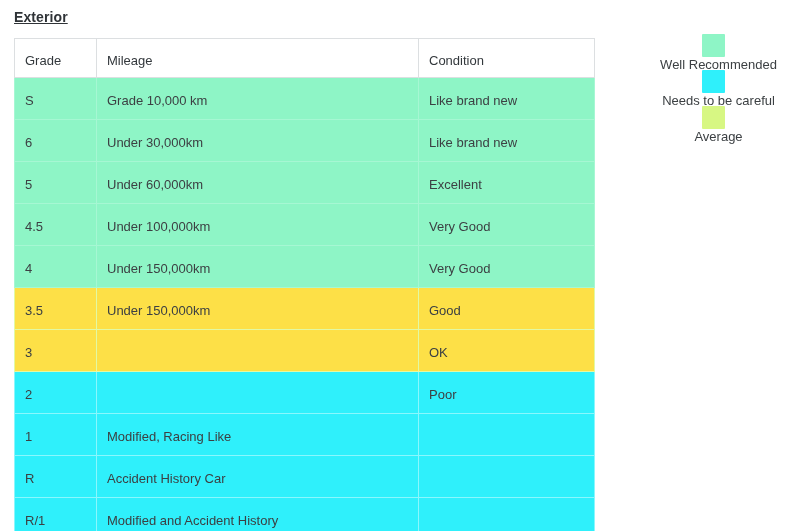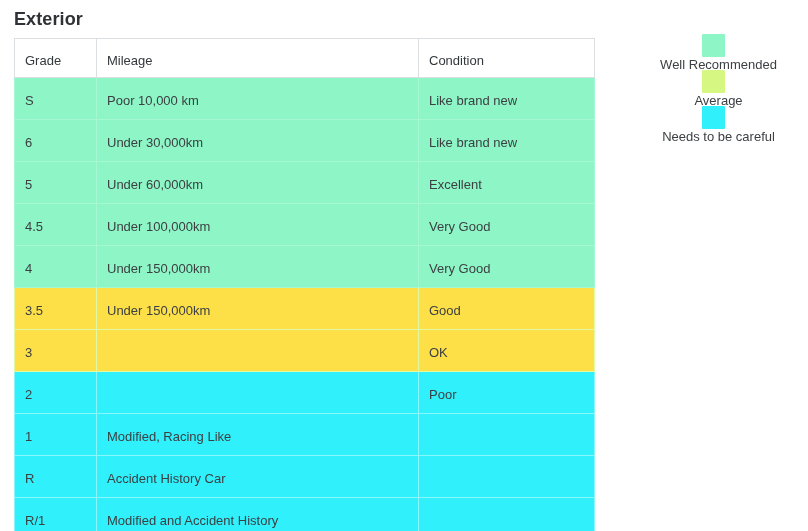--- a/index.html
+++ b/index.html
@@ -19,24 +19,25 @@
     position: relative;
     width: 808px;
     height: 531px;
   }
 
   
   .section-title {
     position: absolute;
     left: 14px;
     top: 9px;
-    font-size: 18px;
+    font-size: 14px;
     font-weight: 700;
     color: #2f3337;
     letter-spacing: 0.1px;
+    text-decoration: underline;
   }
 
   
   .grade-table-wrap {
     position: absolute;
     left: 14px;
     top: 38px;
     width: 580px;
   }
   table.grade-table {
@@ -127,21 +128,21 @@
       <thead>
         <tr>
           <th>Grade</th>
           <th>Mileage</th>
           <th>Condition</th>
         </tr>
       </thead>
       <tbody id="table-body">
           <tr class="band-well">
             <td>S</td>
-            <td>Poor 10,000 km</td>
+            <td>Grade 10,000 km</td>
             <td>Like brand new</td>
           </tr>
           <tr class="band-well">
             <td>6</td>
             <td>Under 30,000km</td>
             <td>Like brand new</td>
           </tr>
           <tr class="band-well">
             <td>5</td>
             <td>Under 60,000km</td>
@@ -195,22 +196,22 @@
         </tbody>
     </table>
   </div>
 
   <div class="legend" id="legend">
       <div class="legend-item">
         <span class="legend-swatch" style="background: rgb(142, 245, 198);"></span>
         <span class="legend-label">Well Recommended</span>
       </div>
       <div class="legend-item">
+        <span class="legend-swatch" style="background: rgb(47, 240, 251);"></span>
+        <span class="legend-label">Needs to be careful</span>
+      </div>
+      <div class="legend-item">
         <span class="legend-swatch" style="background: rgb(215, 247, 131);"></span>
         <span class="legend-label">Average</span>
       </div>
-      <div class="legend-item">
-        <span class="legend-swatch" style="background: rgb(47, 240, 251);"></span>
-        <span class="legend-label">Needs to be careful</span>
-      </div>
     </div>
 
 </div>
 
 </body></html>

